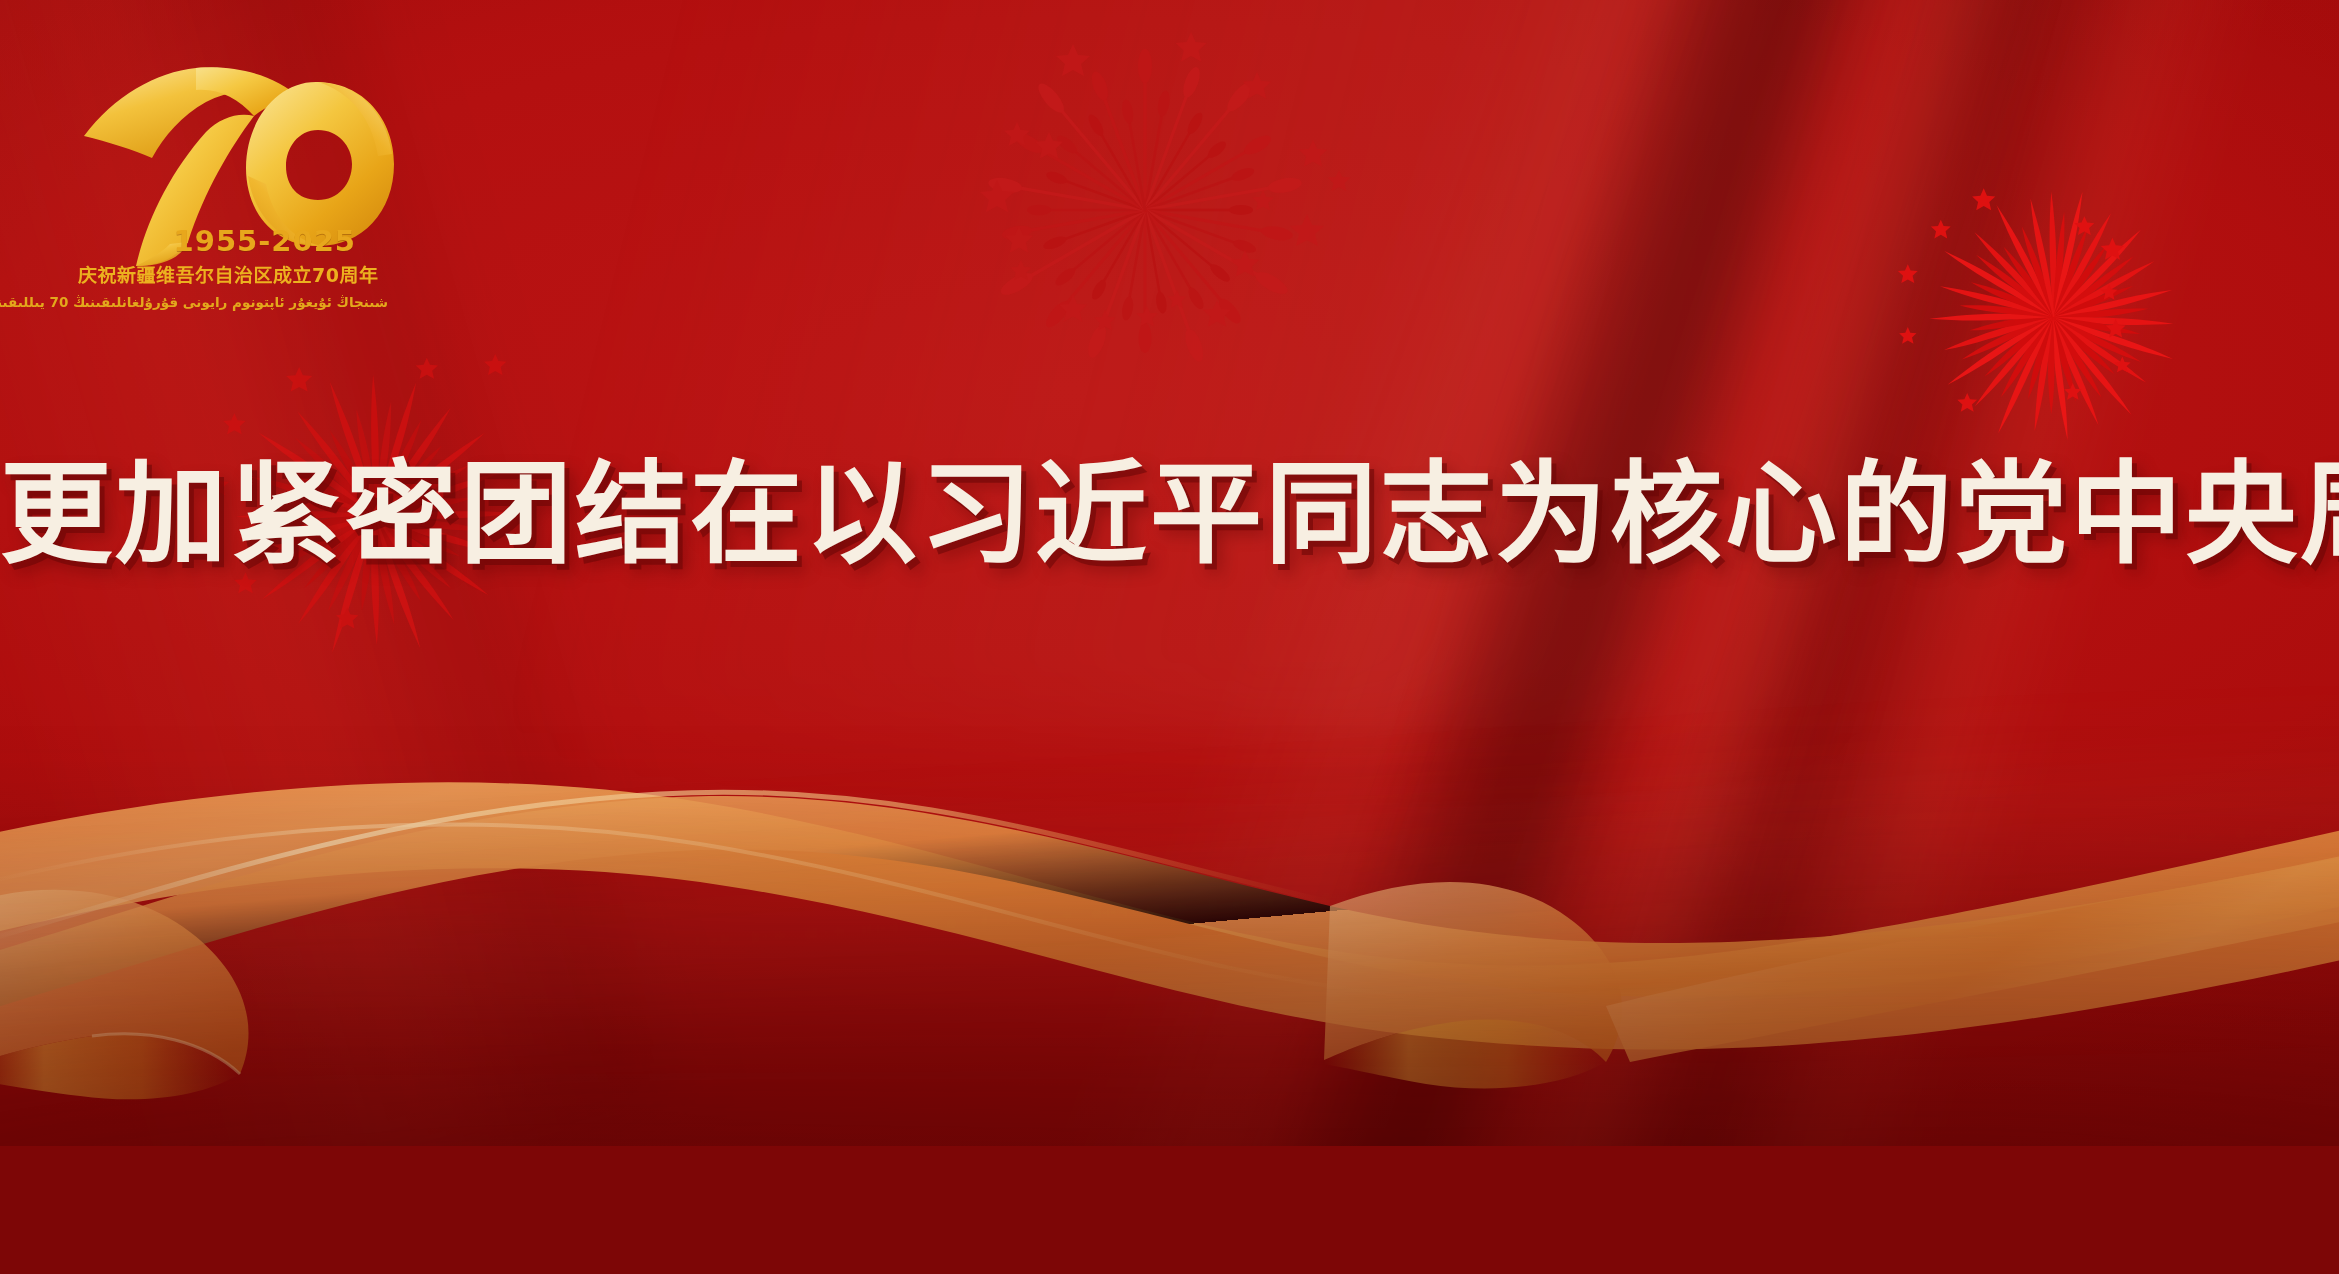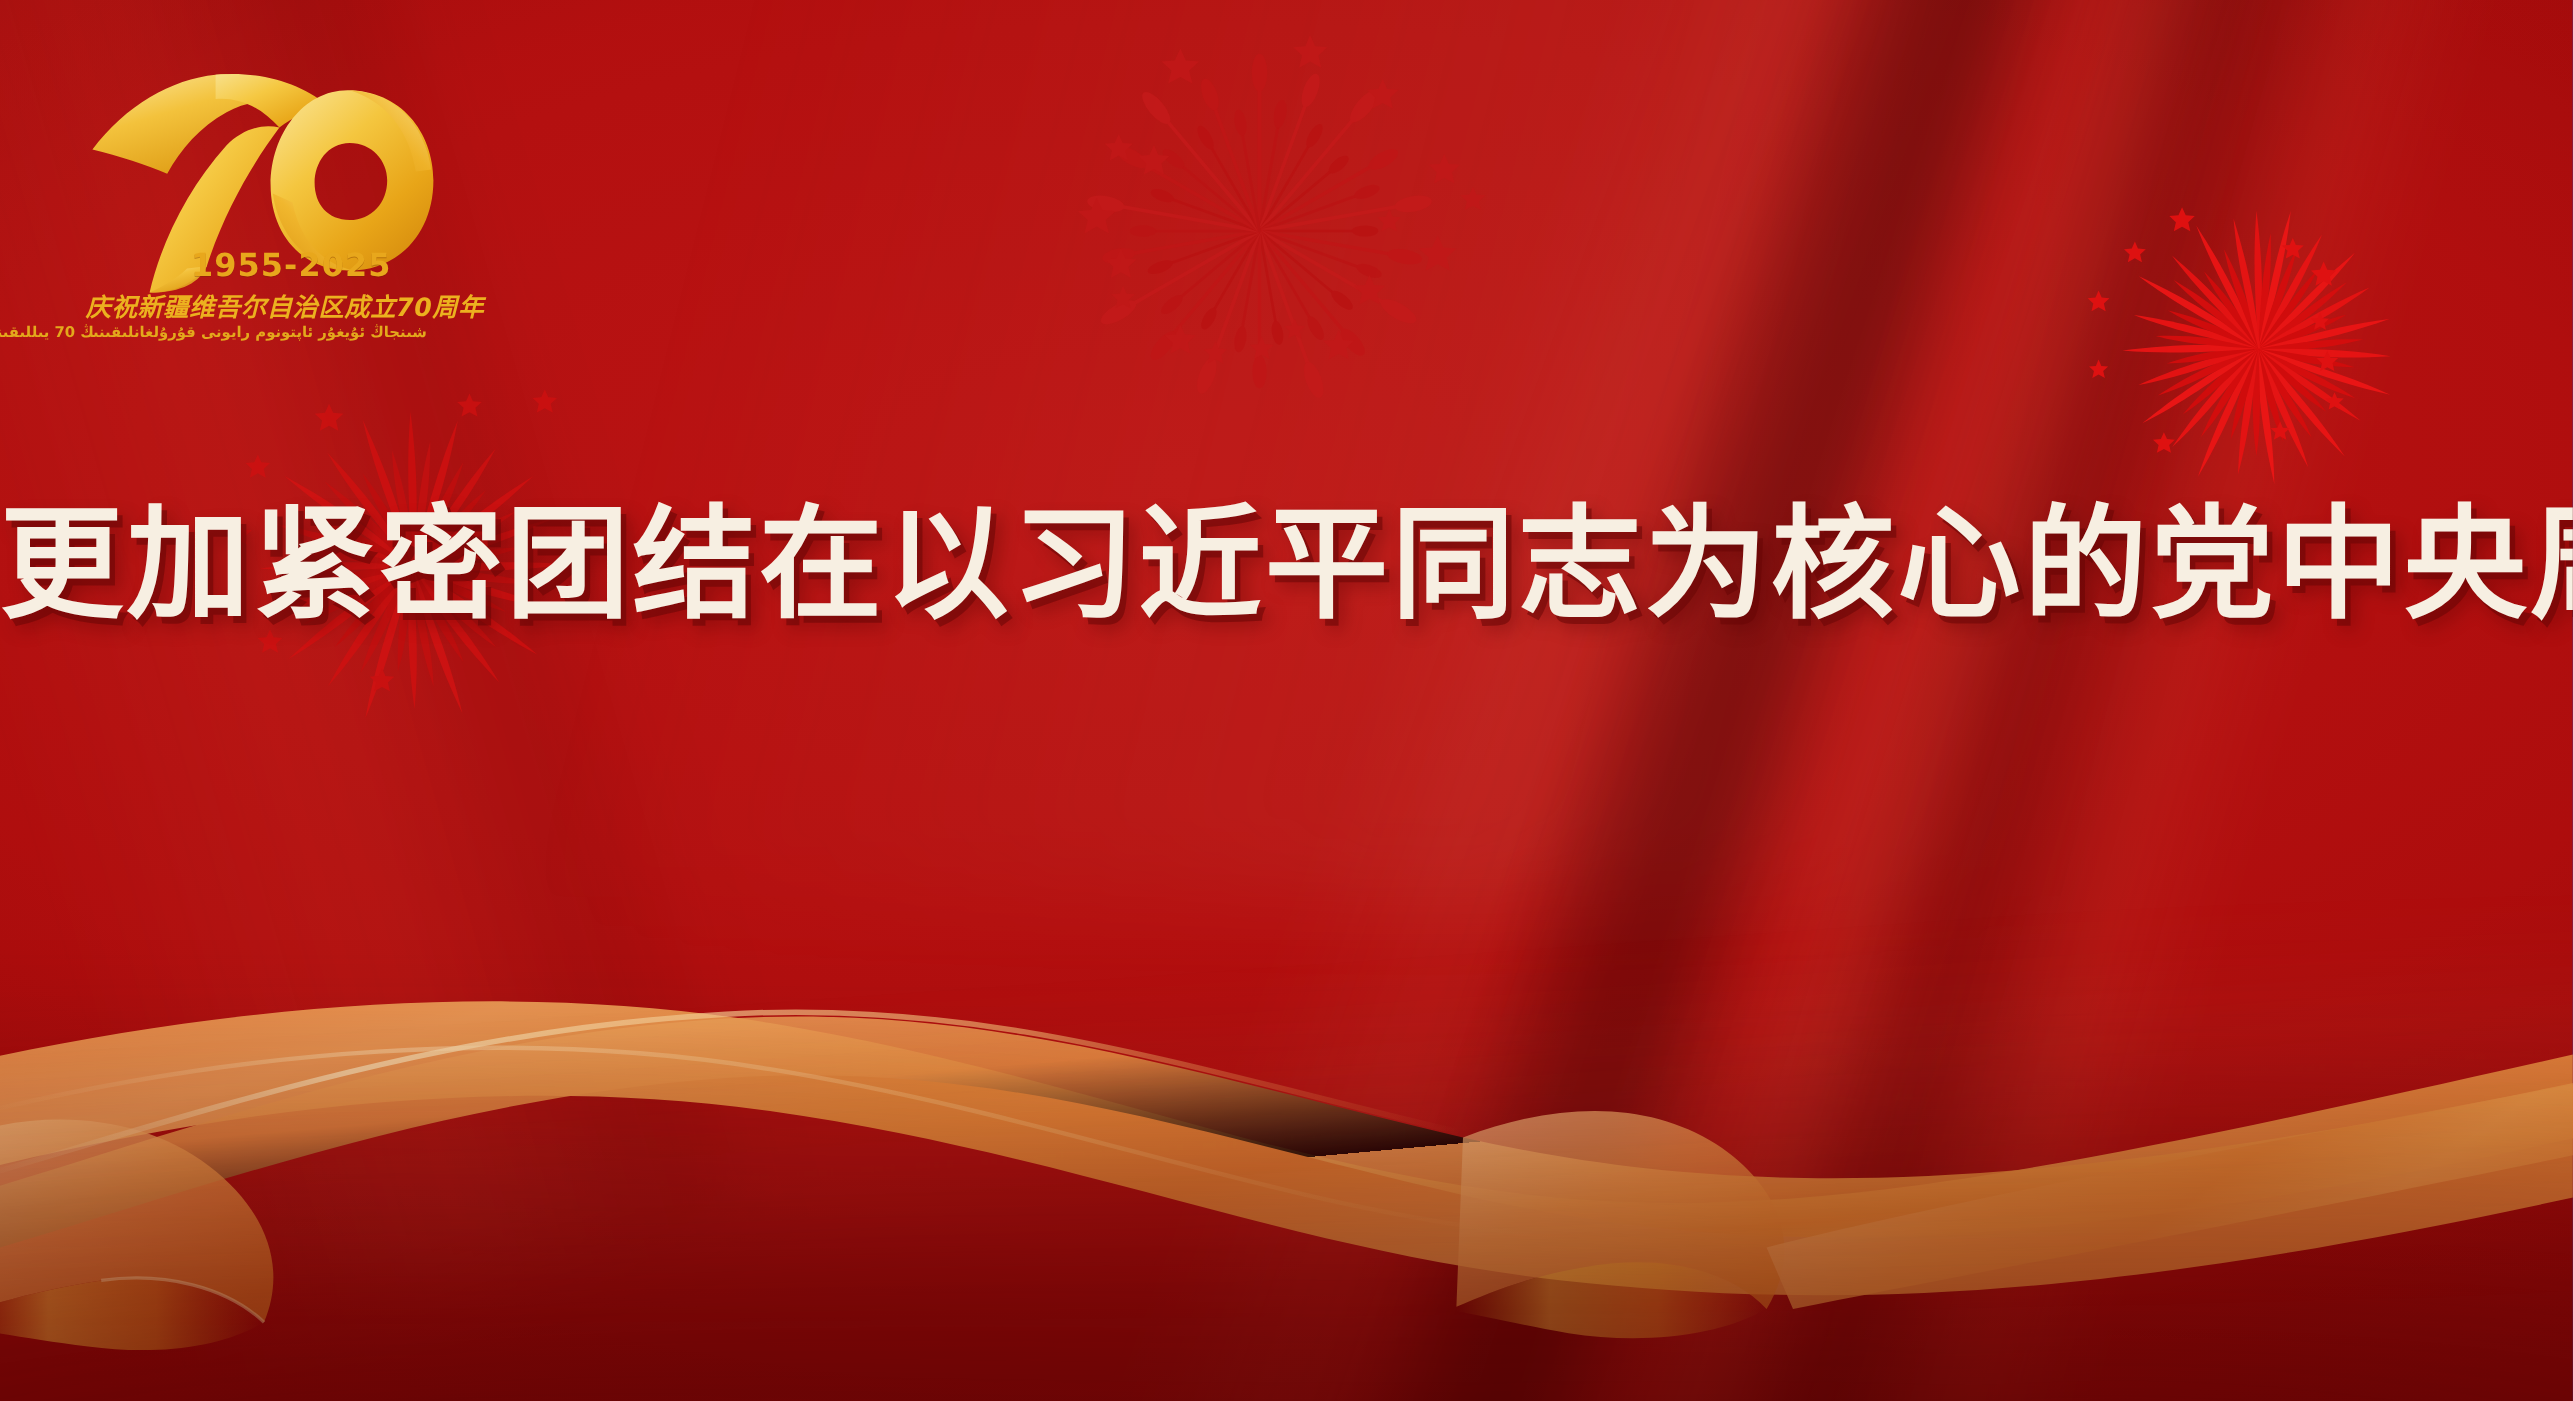--- a/index.html
+++ b/index.html
@@ -2,24 +2,24 @@
 <html lang="zh-CN"><head>
 <meta charset="utf-8">
 <title>Xinjiang 70th Anniversary Banner</title>
 <style>
   html,body{margin:0;padding:0;background:#7d0606;}
   *{box-sizing:border-box;}
 
   .stage{
     position:relative;
     width:2339px;
-    height:1274px;
+    height:1146px;
     overflow:hidden;
     font-family:"Liberation Serif","DejaVu Serif",serif;
-    background:#1d4ed8;
+    background:#404040;
   }
 
   
   .bg-base{
     position:absolute; inset:0;
     background:
       radial-gradient(120% 95% at 46% 34%, #bb1414 0%, #b41010 34%, #a90b0b 64%, #9d0808 100%);
   }
   .bg-vignette{
     position:absolute; inset:0;
@@ -118,24 +118,23 @@
     font-family:"DejaVu Sans","Liberation Sans",sans-serif;
     font-size:29px; font-weight:bold; letter-spacing:1px;
     color:#e8a71c;
     text-shadow:0 1px 0 rgba(110,40,0,.35);
     white-space:nowrap;
   }
   .emblem-cn{
     position:absolute; left:0; top:214px; width:300px;
     text-align:right;
     font-family:"DejaVu Sans","Liberation Sans",sans-serif;
-    font-size:23px; font-weight:bold; letter-spacing:.5px;
+    font-size:19px; font-weight:bold; letter-spacing:.5px;
     color:#ecb11f;
     white-space:nowrap;
-    font-style:italic;
   }
   .emblem-ug{
     position:absolute; left:-6px; top:248px; width:316px;
     text-align:center;
     direction:rtl;
     font-family:"DejaVu Sans","Liberation Sans",sans-serif;
     font-size:13.5px; font-weight:bold;
     color:#e3a81c;
     white-space:nowrap;
   }

